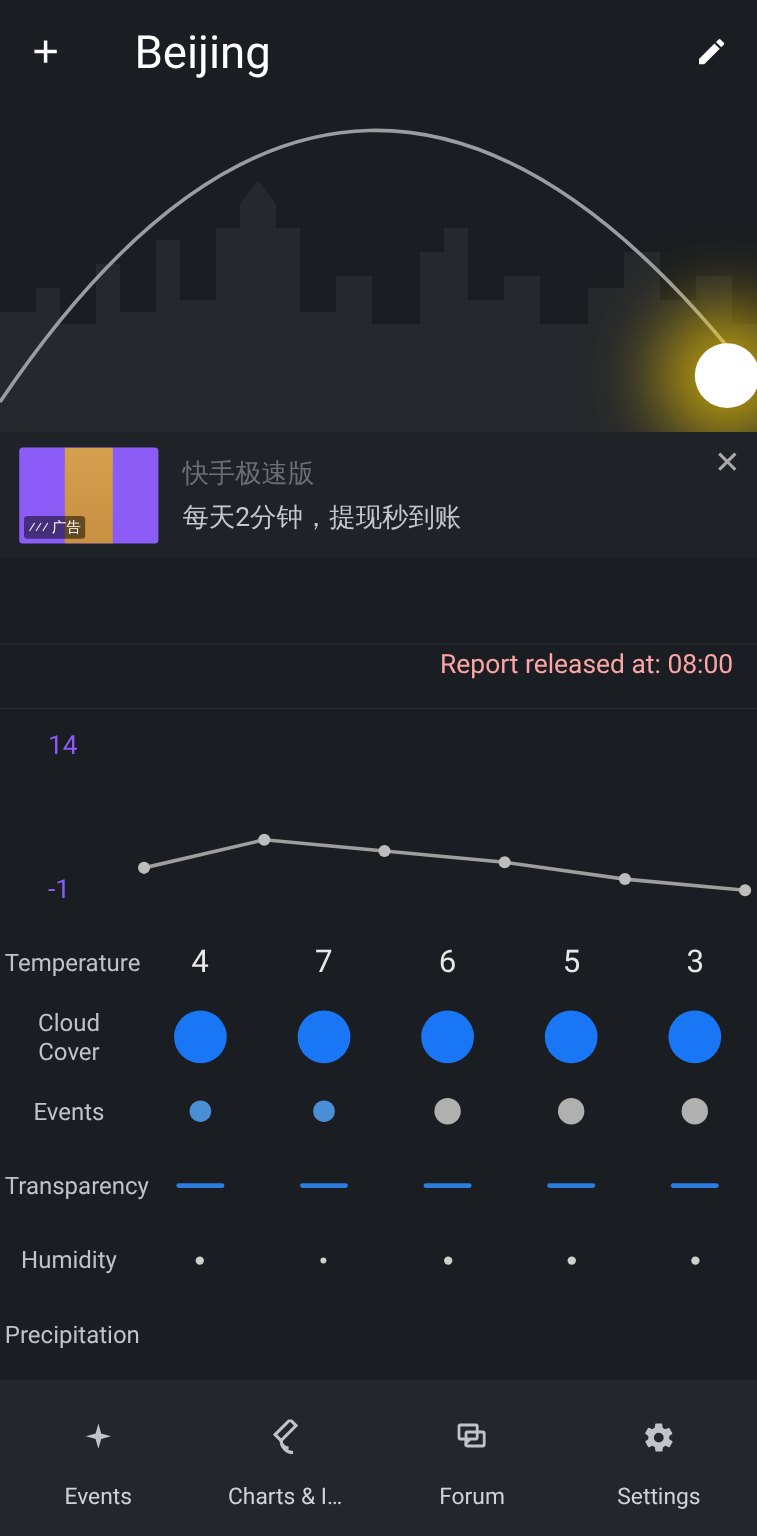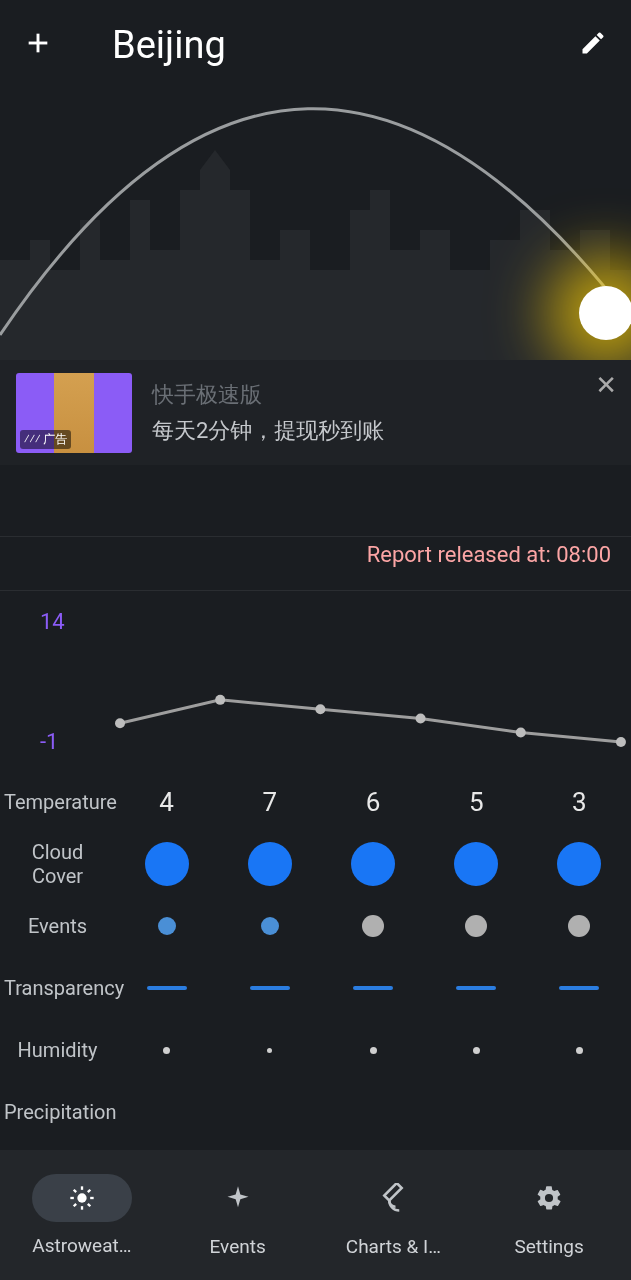--- a/index.html
+++ b/index.html
@@ -434,57 +434,49 @@
           <div class="cell"></div>
           <div class="cell"></div>
           <div class="cell"></div>
         </div>
     </div>
 
   </div>
 </div>
 
 <div class="bottom-nav">
-  <div class="nav-item active">
-    <div class="nav-icon-wrap">
-      <svg width="28" height="28" viewBox="0 0 24 24" fill="#fff">
-          <circle cx="12" cy="12" r="4"></circle>
-          <g stroke="#fff" stroke-width="2">
-            <line x1="12" y1="2" x2="12" y2="5"></line>
-            <line x1="12" y1="19" x2="12" y2="22"></line>
-            <line x1="2" y1="12" x2="5" y2="12"></line>
-            <line x1="19" y1="12" x2="22" y2="12"></line>
-            <line x1="4.9" y1="4.9" x2="7" y2="7"></line>
-            <line x1="17" y1="17" x2="19.1" y2="19.1"></line>
-            <line x1="4.9" y1="19.1" x2="7" y2="17"></line>
-            <line x1="17" y1="7" x2="19.1" y2="4.9"></line>
-          </g>
-        </svg>
-    </div>
-    <span class="nav-label">Astroweat…</span>
-  </div>
   <div class="nav-item">
     <div class="nav-icon-wrap">
       <svg width="28" height="28" viewBox="0 0 24 24" fill="#c0c4c8">
           <path d="M12 2l2 7 7 2-7 2-2 7-2-7-7-2 7-2z"></path>
         </svg>
     </div>
     <span class="nav-label">Events</span>
   </div>
   <div class="nav-item">
     <div class="nav-icon-wrap">
       <svg width="30" height="30" viewBox="0 0 24 24" fill="none" stroke="#c0c4c8" stroke-width="2">
           <path d="M5 10l4 4 10-10-4-4z"></path>
           <path d="M14 19a5 5 0 0 1-5-5"></path>
           <path d="M17 22a8 8 0 0 1-8-8"></path>
         </svg>
     </div>
     <span class="nav-label">Charts &amp; I…</span>
   </div>
   <div class="nav-item">
     <div class="nav-icon-wrap">
+      <svg width="28" height="28" viewBox="0 0 24 24" fill="none" stroke="#c0c4c8" stroke-width="2">
+          <rect x="3" y="3" width="13" height="10" rx="1"></rect>
+          <path d="M8 13v3l3-3"></path>
+          <rect x="8" y="8" width="13" height="10" rx="1"></rect>
+        </svg>
+    </div>
+    <span class="nav-label">Forum</span>
+  </div>
+  <div class="nav-item">
+    <div class="nav-icon-wrap">
       <svg width="28" height="28" viewBox="0 0 24 24" fill="#c0c4c8">
           <path d="M19.4 13a7.8 7.8 0 0 0 .1-1 7.8 7.8 0 0 0-.1-1l2.1-1.6a.5.5 0 0 0 .1-.6l-2-3.5a.5.5 0 0 0-.6-.2l-2.5 1a7.3 7.3 0 0 0-1.7-1l-.4-2.6A.5.5 0 0 0 14 2h-4a.5.5 0 0 0-.5.4l-.4 2.6a7.3 7.3 0 0 0-1.7 1l-2.5-1a.5.5 0 0 0-.6.2l-2 3.5a.5.5 0 0 0 .1.6L4.6 11a7.8 7.8 0 0 0-.1 1 7.8 7.8 0 0 0 .1 1l-2.1 1.6a.5.5 0 0 0-.1.6l2 3.5a.5.5 0 0 0 .6.2l2.5-1a7.3 7.3 0 0 0 1.7 1l.4 2.6a.5.5 0 0 0 .5.4h4a.5.5 0 0 0 .5-.4l.4-2.6a7.3 7.3 0 0 0 1.7-1l2.5 1a.5.5 0 0 0 .6-.2l2-3.5a.5.5 0 0 0-.1-.6zM12 15.5A3.5 3.5 0 1 1 15.5 12 3.5 3.5 0 0 1 12 15.5z"></path>
         </svg>
     </div>
     <span class="nav-label">Settings</span>
   </div>
 </div>
 
 </body></html>

